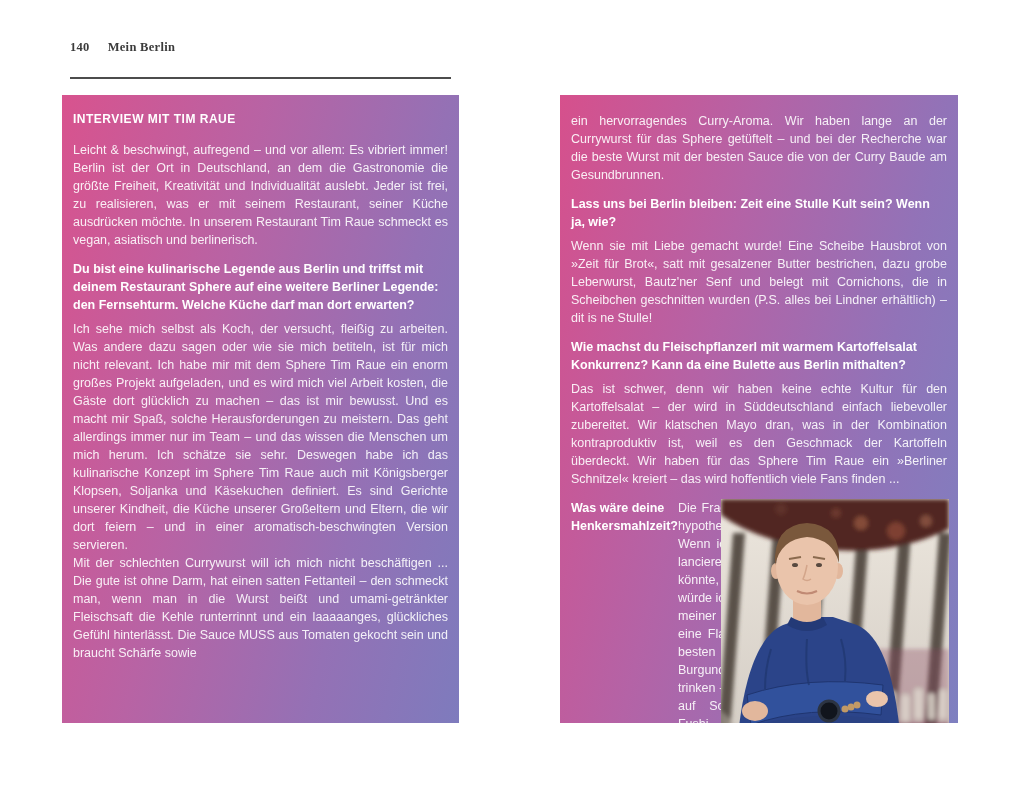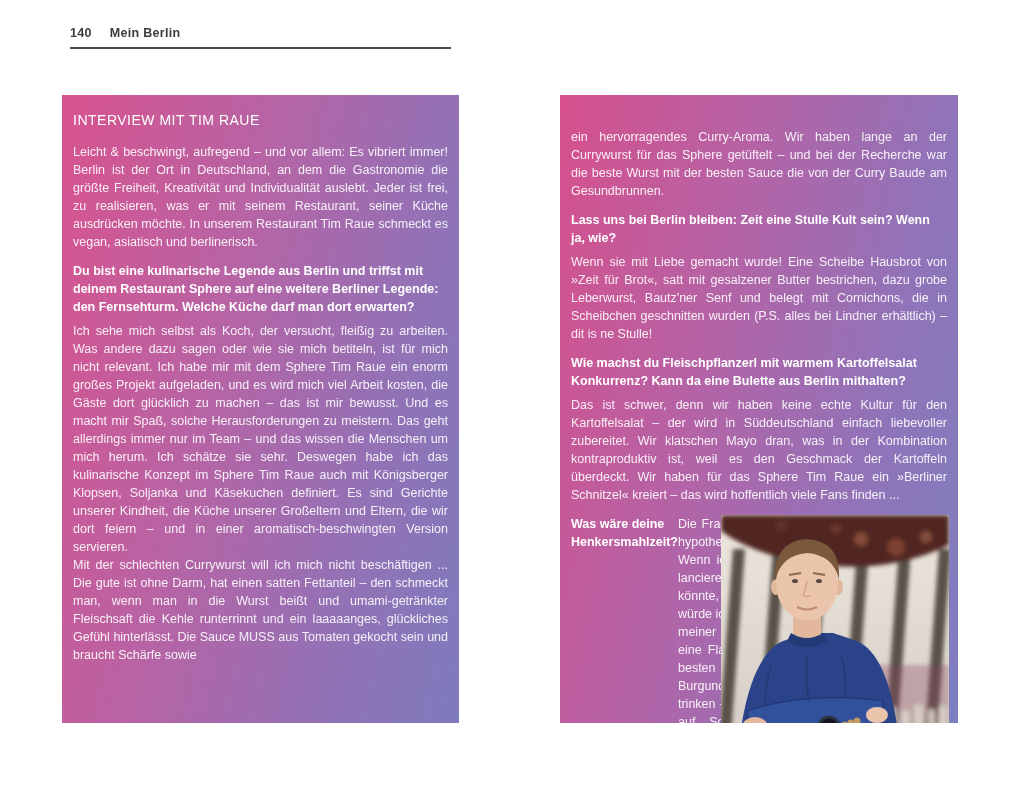--- a/index.html
+++ b/index.html
@@ -3,57 +3,57 @@
 <meta charset="utf-8">
 <style>
   * { margin:0; padding:0; box-sizing:border-box; }
   html,body { background:#ffffff; }
   .screen {
     position:relative; width:1020px; height:793px; background:#ffffff;
     font-family:"Liberation Sans", sans-serif; overflow:hidden;
   }
   
   .runhead {
-    position:absolute; top:26px; width:381px;
-    font-family:Liberation Sans, sans-serif; font-weight:bold;
+    position:absolute; top:40px; width:381px;
+    font-family:Liberation Serif, serif; font-weight:bold;
     font-size:12.5px; color:#3c3c3c; letter-spacing:.3px;
-    padding-bottom:7px; border-bottom:2px solid #4c4c4c;
+    padding-bottom:22px; border-bottom:2px solid #4c4c4c;
   }
   .runhead-left { left:70px; }
   .runhead-right { left:569px; text-align:right; }
   .runhead .num-left { margin-right:18px; }
   .runhead .num-right { margin-left:18px; }
   
   .panel {
     position:absolute; top:95px; height:628px; overflow:hidden;
     color:#ffffff;
   }
   .panel-left {
     left:62px; width:397px;
     background:linear-gradient(103deg,#d8538e 0%,#b863a4 38%,#9471b5 72%,#7e7bbd 100%);
   }
   .panel-right {
     left:560px; width:398px;
     background:linear-gradient(103deg,#d6508c 0%,#b463a6 38%,#9173b8 72%,#7e80c0 100%);
   }
   .panel-inner { padding:17px 11px 0 11px; }
   .iv-title {
-    font-size:14px; font-weight:normal; letter-spacing:.5px;
+    font-size:12px; font-weight:bold; letter-spacing:.5px;
     margin:0 0 15px 0; color:#ffffff;
   }
   .q {
     font-size:12.5px; font-weight:bold; line-height:18px;
     margin:11px 0 6px 0; color:#ffffff;
   }
   .a {
     font-size:12.5px; line-height:18px; margin:0;
     text-align:justify; color:rgba(255,255,255,.9);
     hyphens:auto; -webkit-hyphens:auto;
   }
-  .a.cont { margin-top:16px; }
+  .a.cont { margin-top:0; }
   
   .final-block { display:flex; margin-top:11px; }
   .final-col { width:140px; display:flex; flex-direction:row; }
   .final-col .q { margin-top:0; }
   .photo-frame { width:228px; height:287px; margin-left:10px; flex:none; }
   .photo-frame svg { display:block; width:228px; height:287px; }
 </style>
 </head>
 <body>
 

